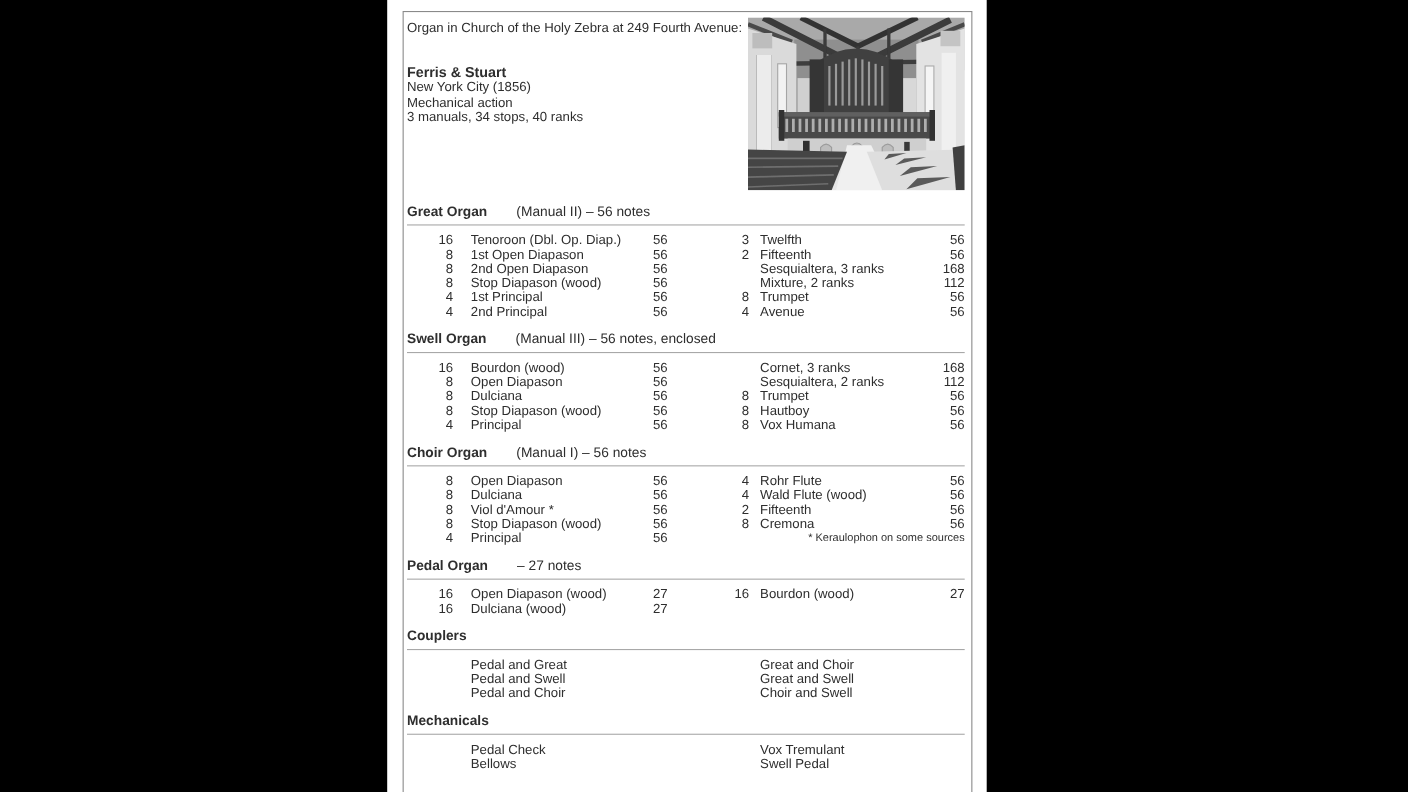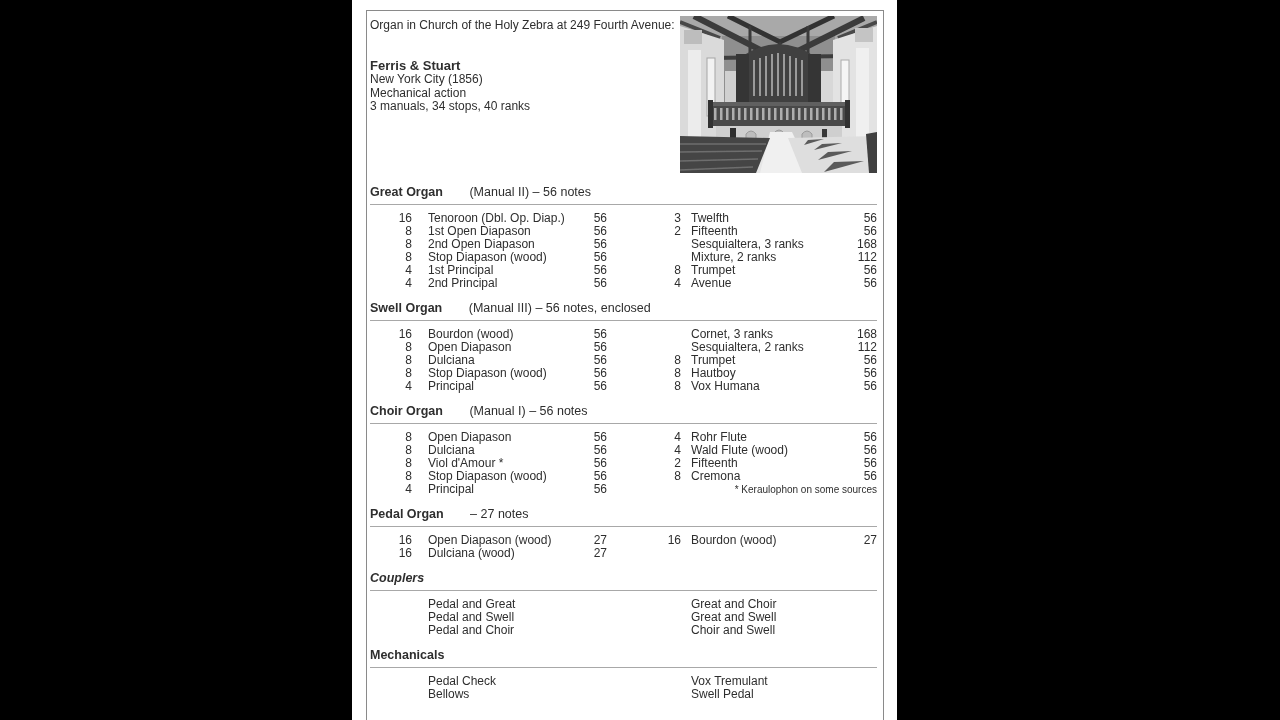--- a/index.html
+++ b/index.html
@@ -306,21 +306,21 @@
                 <div class="cell cnt">27</div>
                 <div class="cell pitch">16</div>
                 <div class="cell name">Dulciana (wood)</div>
                 <div class="cell cnt">27</div>
                 <div class="cell pitch"></div>
                 <div class="cell name nameR"></div>
                 <div class="cell cnt"></div>
               </div>
             </div>
             <div class="organ-section">
-              <div class="sec-title"><div class="tb" style="display: inline; font-style: italic;">Couplers</div><div class="tr" style="display: inline;"></div></div>
+              <div class="sec-title"><div class="tb" style="display: inline;">Couplers</div><div class="tr" style="display: inline;"></div></div>
               <div class="rule"></div>
               <div class="rows">
                 <div class="cell pitch"></div>
                 <div class="cell name">Pedal and Great</div>
                 <div class="cell cnt"></div>
                 <div class="cell pitch"></div>
                 <div class="cell name nameR">Great and Choir</div>
                 <div class="cell cnt"></div>
                 <div class="cell pitch"></div>
                 <div class="cell name">Pedal and Swell</div>

